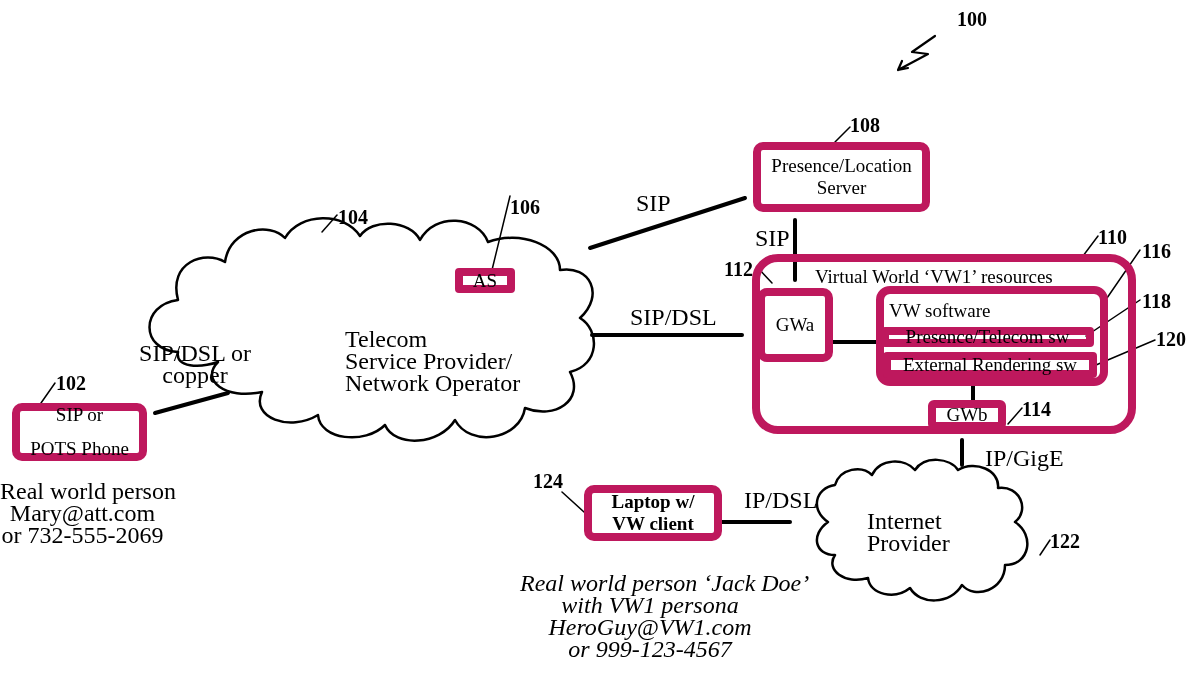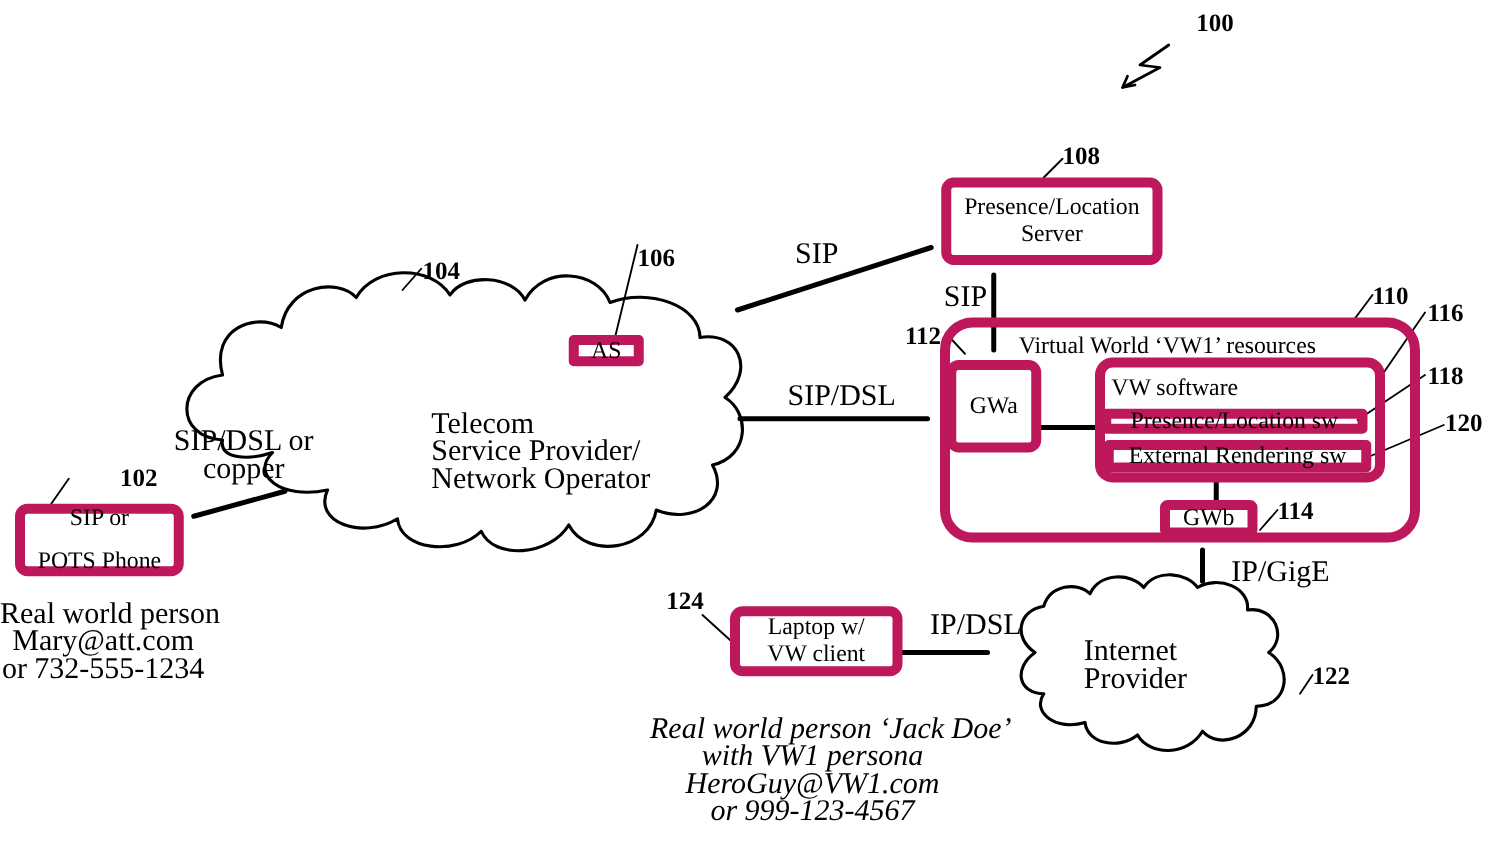--- a/index.html
+++ b/index.html
@@ -56,42 +56,42 @@
     <line x1="1008" y1="424" x2="1022" y2="408" stroke-width="1.5"></line>
     <line x1="1107" y1="298" x2="1140" y2="250" stroke-width="1.5"></line>
     <line x1="1086" y1="336" x2="1140" y2="300" stroke-width="1.5"></line>
     <line x1="1096" y1="365" x2="1155" y2="340" stroke-width="1.5"></line>
     <line x1="1040" y1="555" x2="1050" y2="540" stroke-width="1.5"></line>
     <line x1="562" y1="492" x2="584" y2="512" stroke-width="1.5"></line>
   </g>
 </svg>
 
 <div class="ref" style="left:957px; top:8px;">100</div>
-<div class="ref" style="left:56px; top:372px;margin-left:40px;">102</div>
+<div class="ref" style="left:56px; top:372px;">102</div>
 <div class="ref" style="left:338px; top:206px;">104</div>
 <div class="ref" style="left:510px; top:196px;">106</div>
 <div class="ref" style="left:850px; top:114px;">108</div>
 <div class="ref" style="left:1098px; top:226px;">110</div>
 <div class="ref" style="left:724px; top:258px;">112</div>
 <div class="ref" style="left:1022px; top:398px;">114</div>
 <div class="ref" style="left:1142px; top:240px;">116</div>
 <div class="ref" style="left:1142px; top:290px;">118</div>
 <div class="ref" style="left:1156px; top:328px;">120</div>
 <div class="ref" style="left:1050px; top:530px;">122</div>
 <div class="ref" style="left:533px; top:470px;">124</div>
 
 <div class="box" style="left:12px; top:403px; width:135px; height:58px;gap:12px;">
   <span>SIP or</span>
   <span>POTS Phone</span>
 </div>
 
 <div class="lbl center" style="left:0px; top:480px; width:165px;">
   <div>Real world person</div>
   <div>Mary@att.com</div>
-  <div>or 732-555-1234</div>
+  <div>or 732-555-2069</div>
 </div>
 
 <div class="lbl center" style="left:135px; top:342px; width:120px;">
   <div>SIP/DSL or</div>
   <div>copper</div>
 </div>
 <div class="lbl" style="left:636px; top:192px;">SIP</div>
 <div class="lbl" style="left:755px; top:227px;">SIP</div>
 <div class="lbl" style="left:630px; top:306px;">SIP/DSL</div>
 <div class="lbl" style="left:985px; top:447px;">IP/GigE</div>
@@ -118,32 +118,32 @@
 
 <div class="box" style="left:757px; top:288px; width:76px; height:74px;">
   <span>GWa</span>
 </div>
 
 <div class="box" style="left:876px; top:286px; width:232px; height:100px; border-radius:14px; justify-content:flex-start; align-items:flex-start;text-align:right;">
   <span style="position:absolute; left:5px; top:6px;">VW software</span>
 </div>
 
 <div class="box" style="left:881px; top:327px; width:213px; height:20px; border-radius:4px;">
-  <span>Presence/Location sw</span>
+  <span>Presence/Telecom sw</span>
 </div>
 
 <div class="box" style="left:883px; top:352px; width:214px; height:26px; border-radius:4px;">
   <span>External Rendering sw</span>
 </div>
 
 <div class="box" style="left:928px; top:400px; width:78px; height:30px; border-radius:6px;">
   <span>GWb</span>
 </div>
 
-<div class="box" style="left:584px; top:485px; width:138px; height:56px;">
+<div class="box" style="left:584px; top:485px; width:138px; height:56px;font-weight:bold;">
   <span>Laptop w/</span>
   <span>VW client</span>
 </div>
 
 <div class="lbl" style="left:867px; top:510px;">
   <div>Internet</div>
   <div>Provider</div>
 </div>
 
 <div class="lbl center" style="left:520px; top:572px; width:260px;font-style:italic;">

